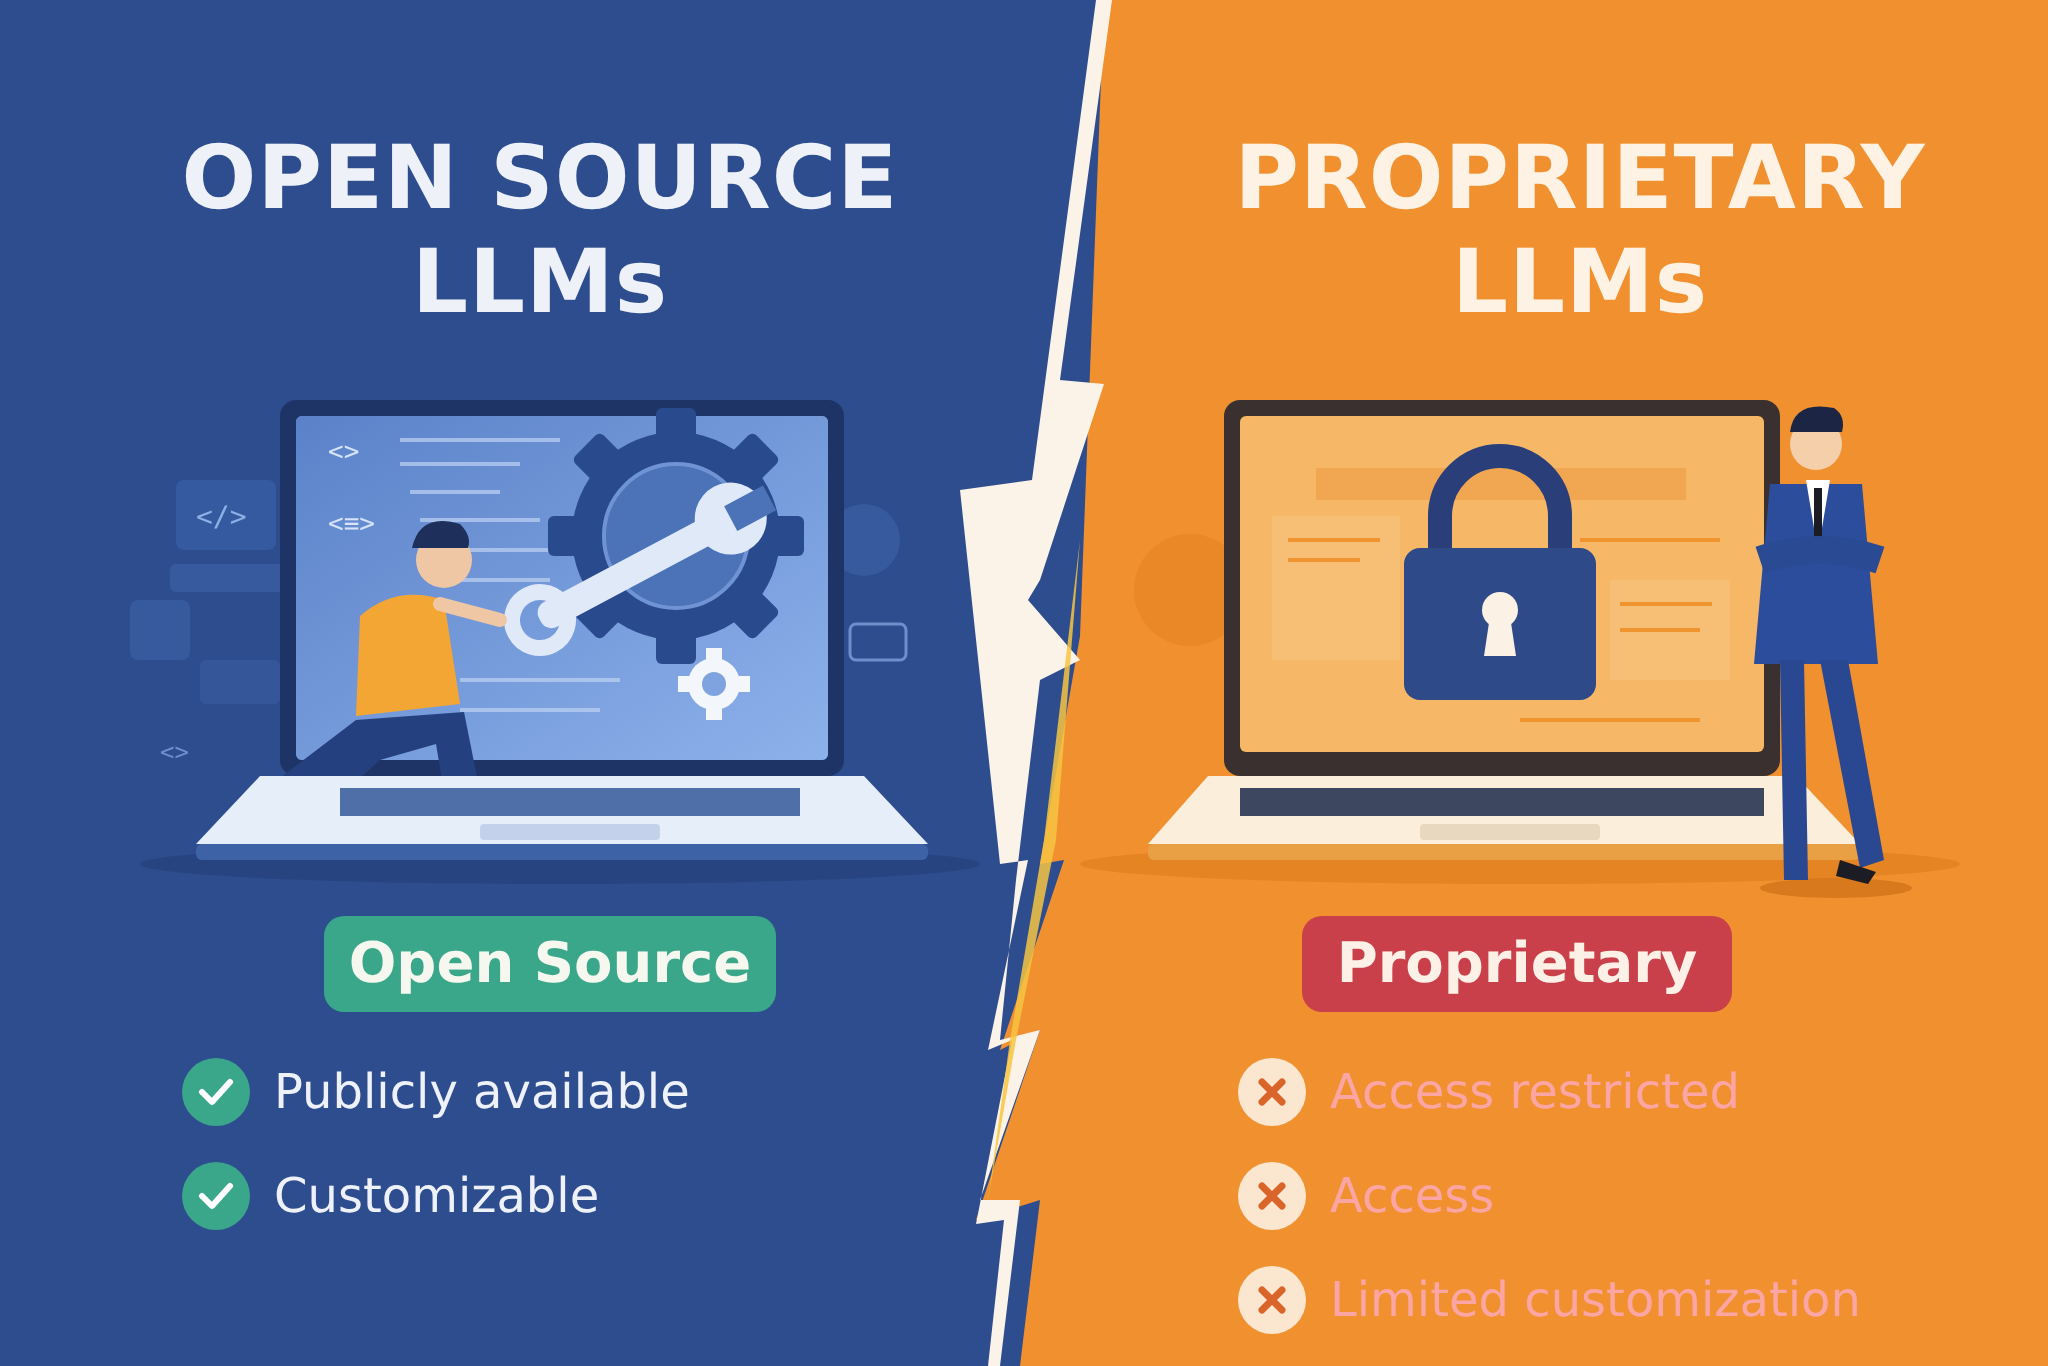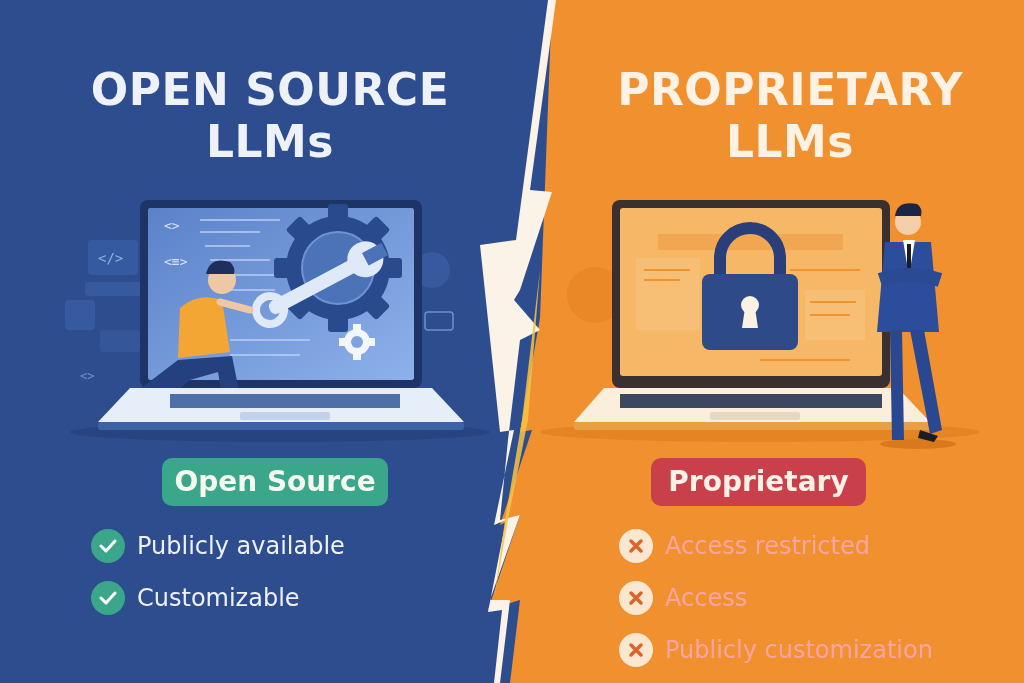--- a/index.html
+++ b/index.html
@@ -201,15 +201,15 @@
         </svg>
     </span>
     <span>Access</span>
   </li>
   <li>
     <span class="ic ic-x">
       <svg width="16" height="16" viewBox="0 0 16 16">
           <path d="M3 3 L13 13 M13 3 L3 13" stroke="#d9652a" stroke-width="3.5" stroke-linecap="round"></path>
         </svg>
     </span>
-    <span>Publicly customization</span>
+    <span>Limited customization</span>
   </li>
 </ul>
 
 </body></html>

